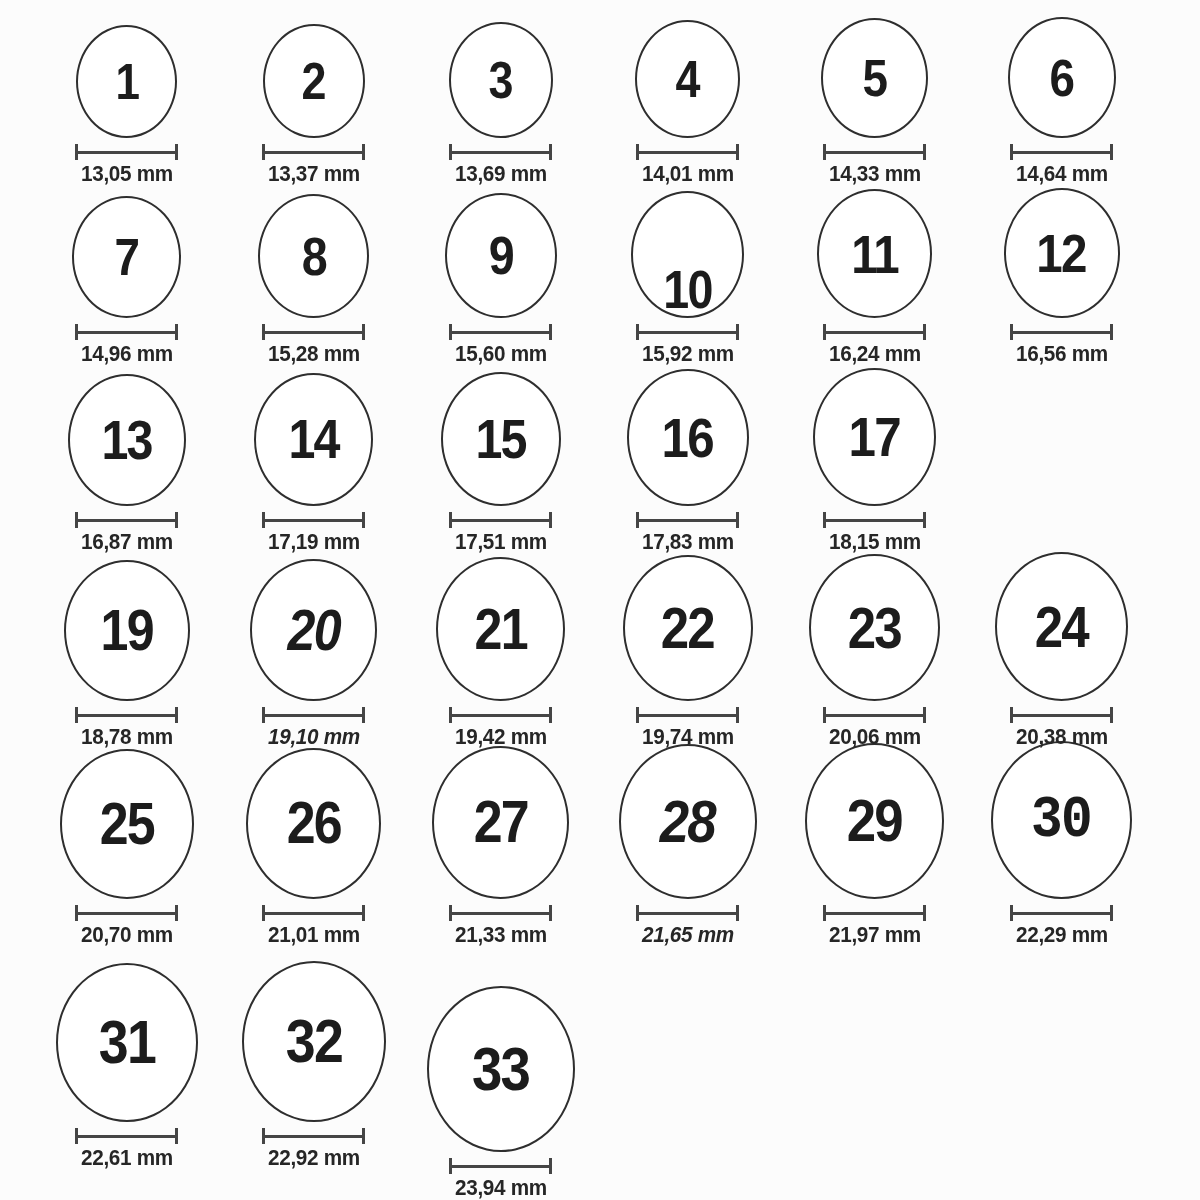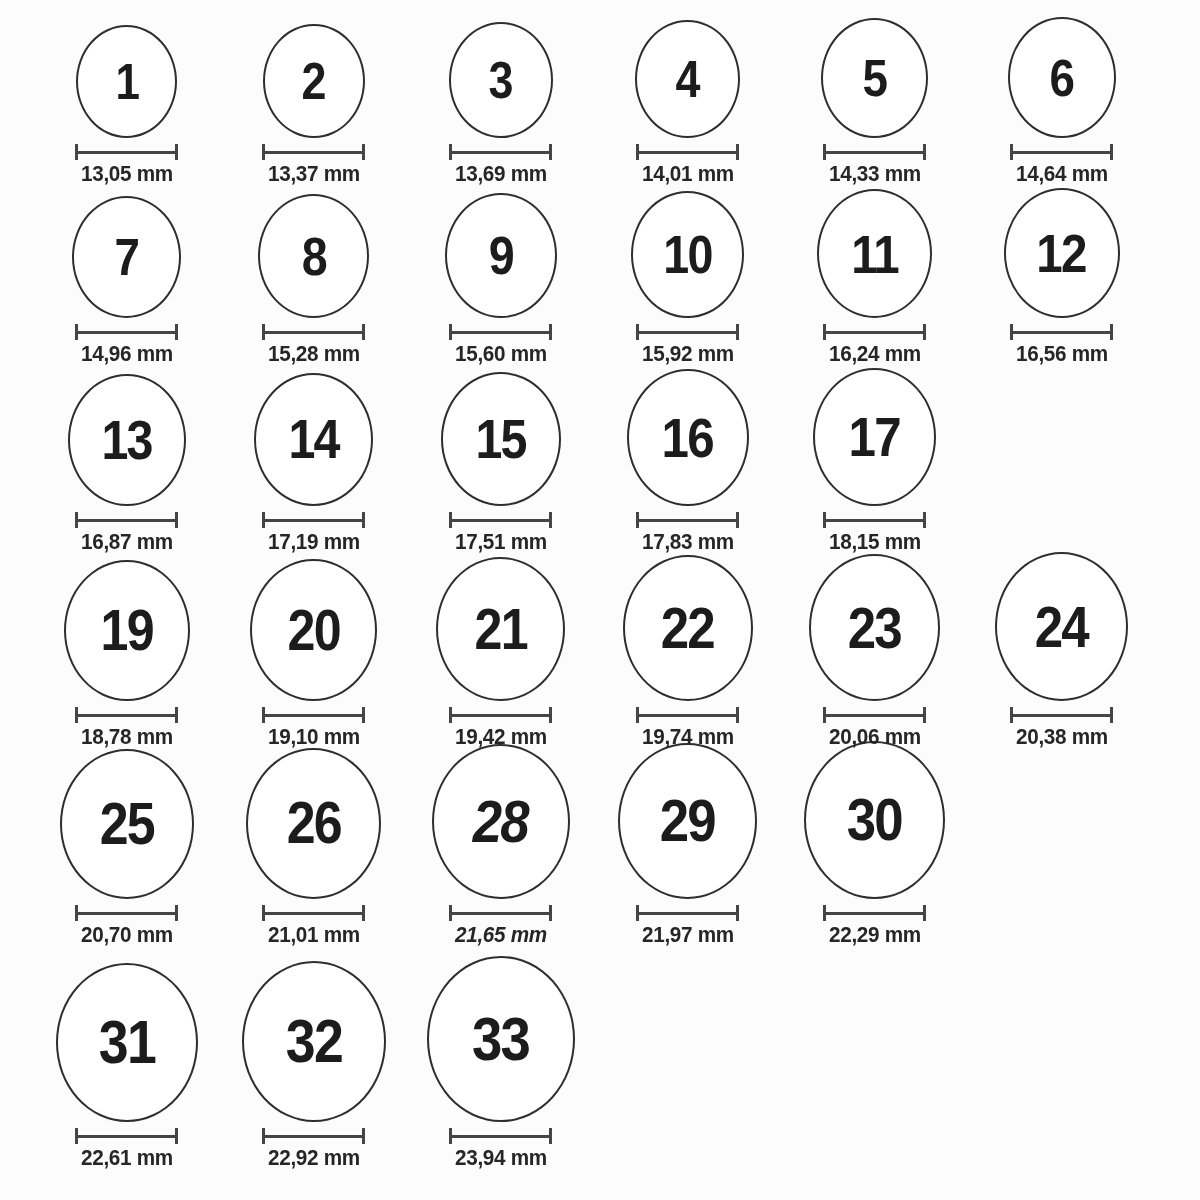--- a/index.html
+++ b/index.html
@@ -174,21 +174,21 @@
           <span class="num" style="font-size: 53px;">9</span>
         </div>
         <div class="dim">
           <span class="tick l"></span>
           <span class="bar"></span>
           <span class="tick r"></span>
         </div>
         <div class="lbl">15,60 mm</div>
       </div>
       <div class="cell" style="padding-bottom: 14px;">
-        <div class="ring" style="width: 113px; height: 127px;">
+        <div class="ring" style="width: 113px; height: 127px; align-items: flex-end;">
           <span class="num" style="font-size: 53px;">10</span>
         </div>
         <div class="dim">
           <span class="tick l"></span>
           <span class="bar"></span>
           <span class="tick r"></span>
         </div>
         <div class="lbl">15,92 mm</div>
       </div>
       <div class="cell" style="padding-bottom: 14px;">
@@ -276,21 +276,21 @@
         <div class="ring" style="width: 126px; height: 141px;">
           <span class="num" style="font-size: 57px;">19</span>
         </div>
         <div class="dim">
           <span class="tick l"></span>
           <span class="bar"></span>
           <span class="tick r"></span>
         </div>
         <div class="lbl">18,78 mm</div>
       </div>
-      <div class="cell" style="padding-bottom: 16px;">
+      <div class="cell" style="padding-bottom: 16px; font-style: italic;">
         <div class="ring" style="width: 127px; height: 142px;">
           <span class="num" style="font-size: 57px;">20</span>
         </div>
         <div class="dim">
           <span class="tick l"></span>
           <span class="bar"></span>
           <span class="tick r"></span>
         </div>
         <div class="lbl">19,10 mm</div>
       </div>
@@ -354,20 +354,31 @@
       <div class="cell" style="padding-bottom: 14px;">
         <div class="ring" style="width: 135px; height: 151px;">
           <span class="num" style="font-size: 59px;">26</span>
         </div>
         <div class="dim">
           <span class="tick l"></span>
           <span class="bar"></span>
           <span class="tick r"></span>
         </div>
         <div class="lbl">21,01 mm</div>
+      </div>
+      <div class="cell" style="padding-bottom: 14px;">
+        <div class="ring" style="width: 137px; height: 153px;">
+          <span class="num" style="font-size: 59px;">27</span>
+        </div>
+        <div class="dim">
+          <span class="tick l"></span>
+          <span class="bar"></span>
+          <span class="tick r"></span>
+        </div>
+        <div class="lbl">21,33 mm</div>
       </div>
       <div class="cell" style="padding-bottom: 14px; font-style: italic;">
         <div class="ring" style="width: 138px; height: 155px;">
           <span class="num" style="font-size: 60px;">28</span>
         </div>
         <div class="dim">
           <span class="tick l"></span>
           <span class="bar"></span>
           <span class="tick r"></span>
         </div>
@@ -378,21 +389,21 @@
           <span class="num" style="font-size: 60px;">29</span>
         </div>
         <div class="dim">
           <span class="tick l"></span>
           <span class="bar"></span>
           <span class="tick r"></span>
         </div>
         <div class="lbl">21,97 mm</div>
       </div>
       <div class="cell" style="padding-bottom: 14px;">
-        <div class="ring" style="width: 141px; height: 158px;">
+        <div class="ring" style="width: 141px; height: 158px; font-family: Liberation Mono, monospace;">
           <span class="num" style="font-size: 60px;">30</span>
         </div>
         <div class="dim">
           <span class="tick l"></span>
           <span class="bar"></span>
           <span class="tick r"></span>
         </div>
         <div class="lbl">22,29 mm</div>
       </div>
     </div>
@@ -412,21 +423,21 @@
         <div class="ring" style="width: 144px; height: 161px;">
           <span class="num" style="font-size: 61px;">32</span>
         </div>
         <div class="dim">
           <span class="tick l"></span>
           <span class="bar"></span>
           <span class="tick r"></span>
         </div>
         <div class="lbl">22,92 mm</div>
       </div>
-      <div class="cell" style="padding-bottom: 30px;">
+      <div class="cell" style="">
         <div class="ring" style="width: 148px; height: 166px;">
           <span class="num" style="font-size: 62px;">33</span>
         </div>
         <div class="dim">
           <span class="tick l"></span>
           <span class="bar"></span>
           <span class="tick r"></span>
         </div>
         <div class="lbl">23,94 mm</div>
       </div>

